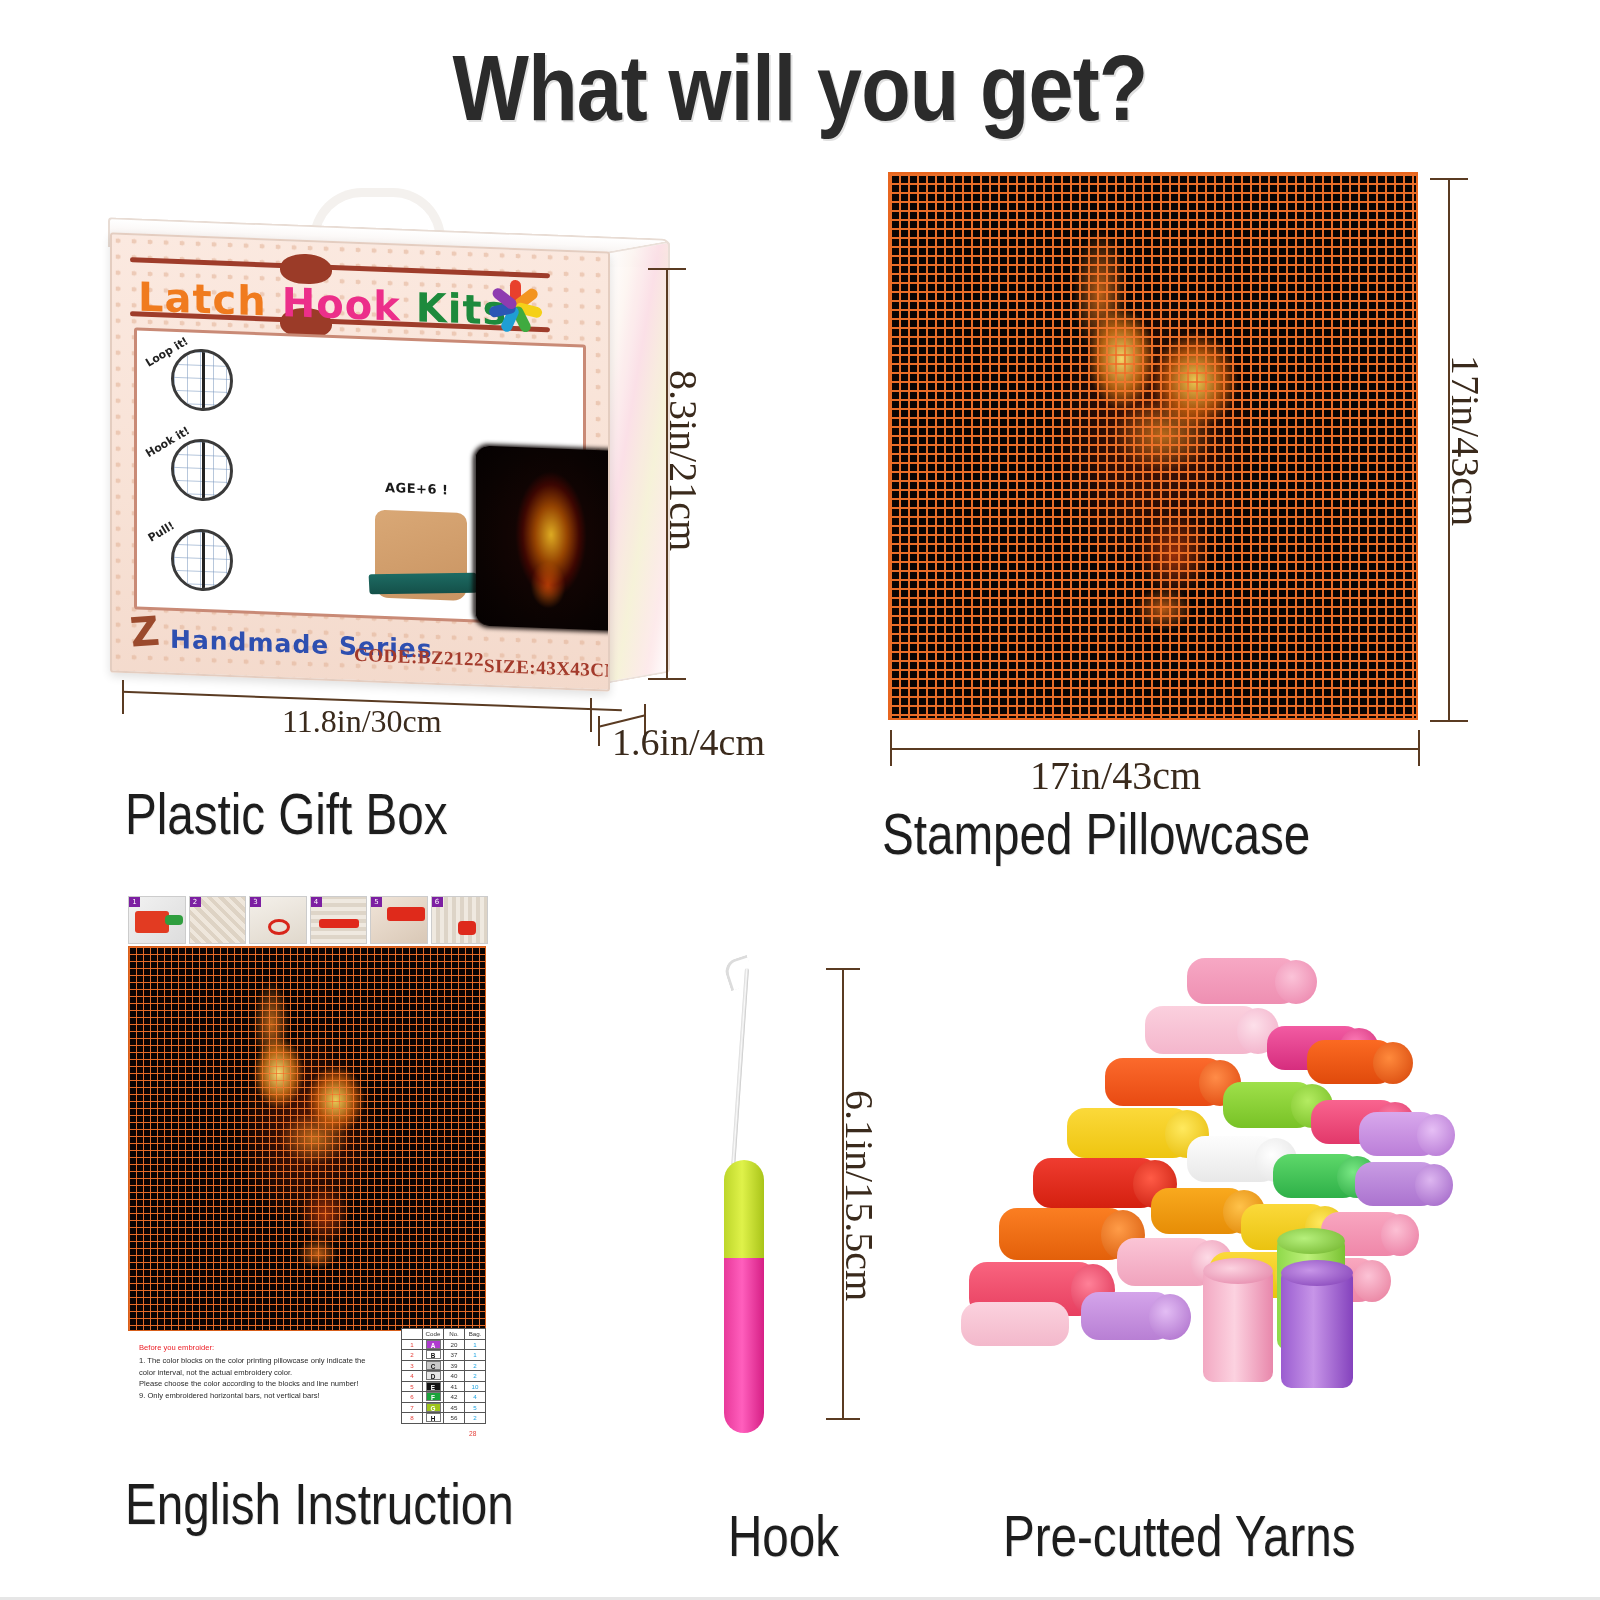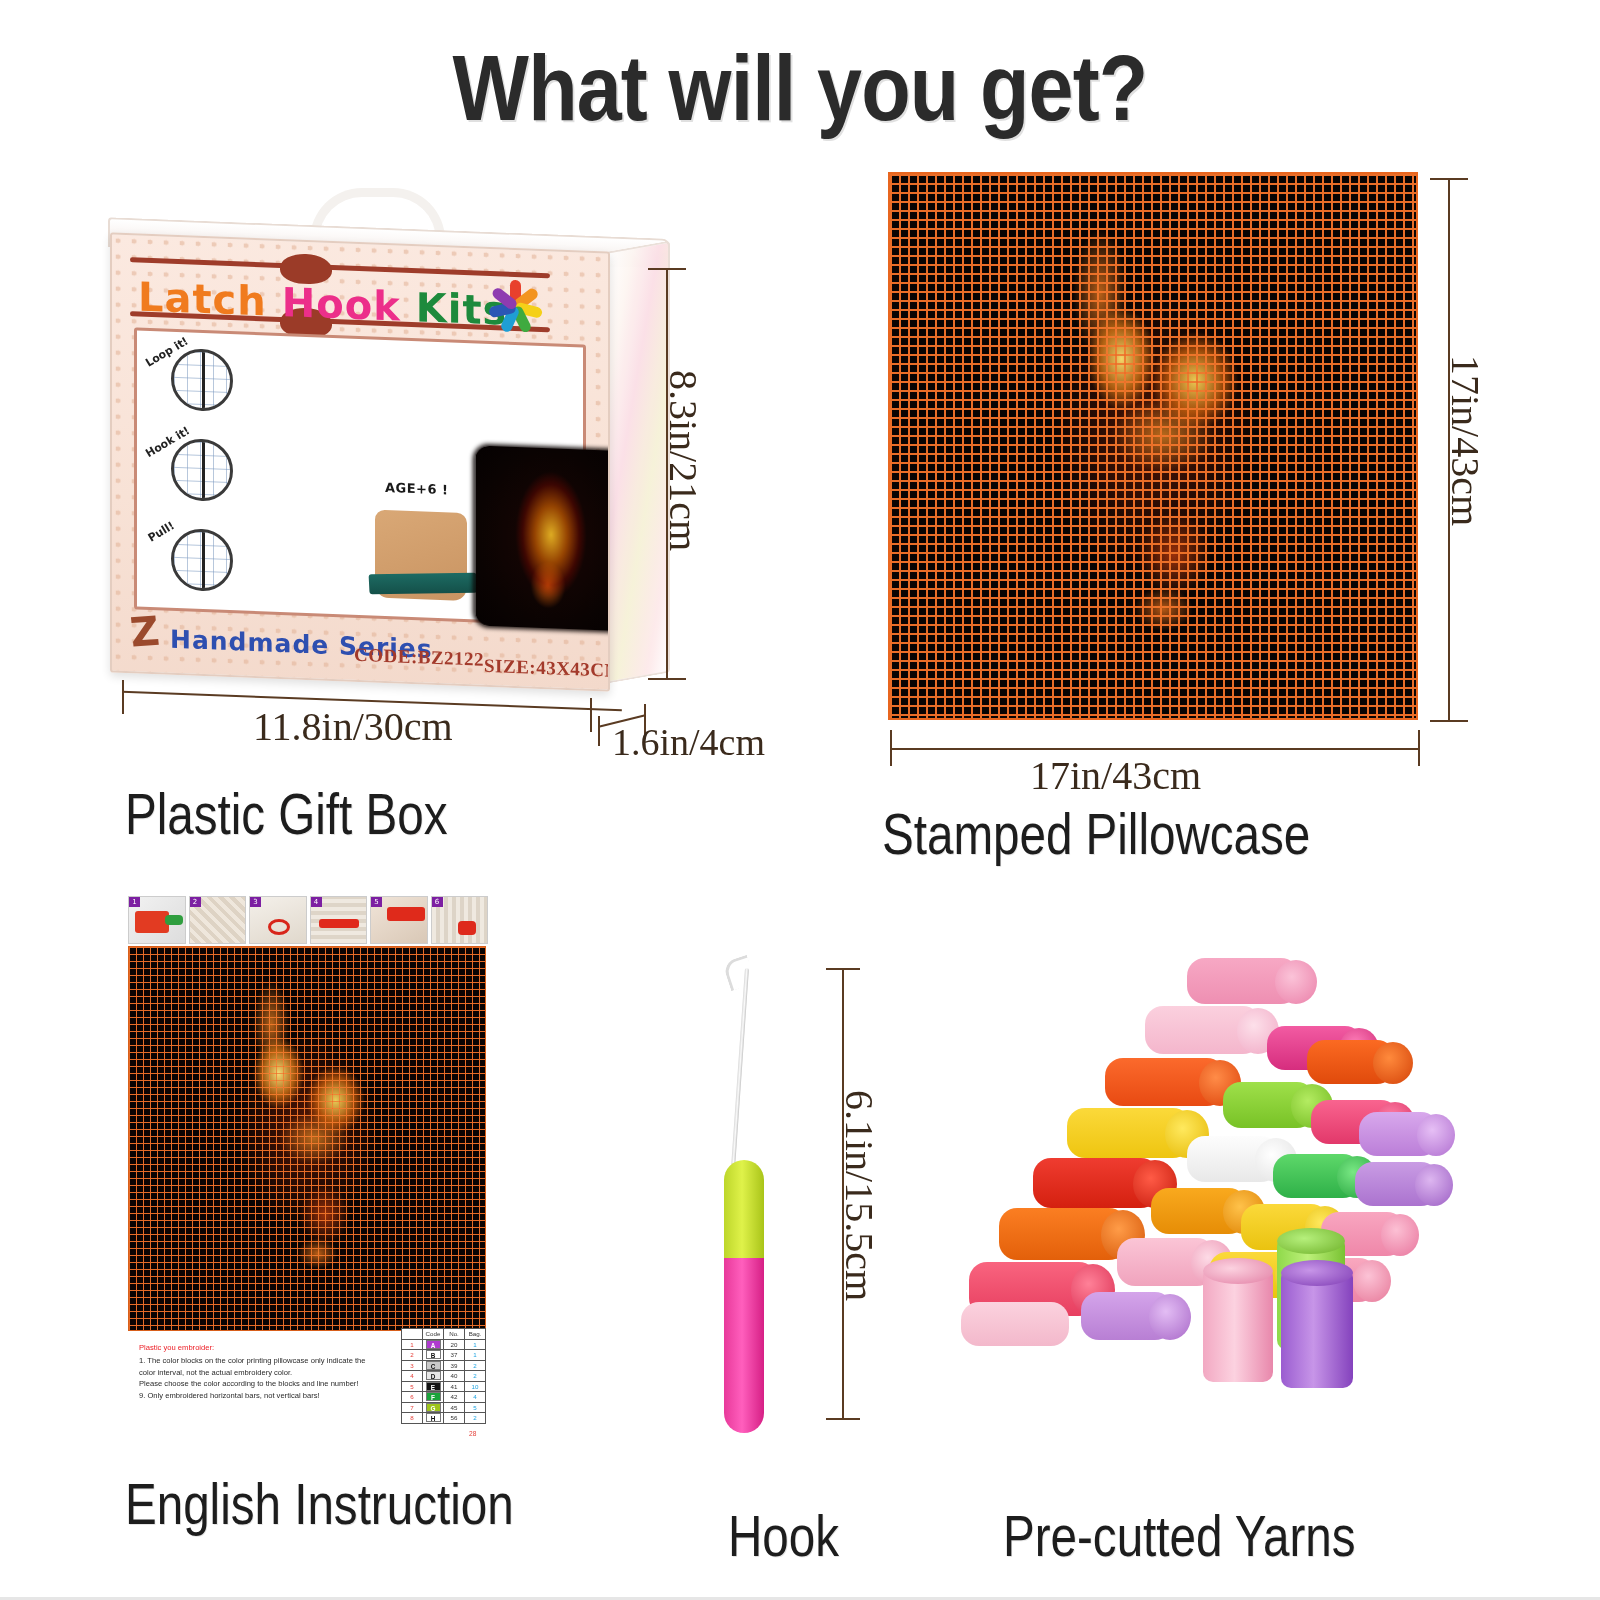--- a/index.html
+++ b/index.html
@@ -318,21 +318,21 @@
     </div>
 
     <div class="dimline" style="left:566px; top:88px; width:2px; height:410px;"></div>
     <div class="dimline" style="left:548px; top:88px; width:38px; height:2px;"></div>
     <div class="dimline" style="left:548px; top:498px; width:38px; height:2px;"></div>
     <div class="dim" style="left:560px; top:190px; font-size:40px; writing-mode:vertical-rl;">8.3in/21cm</div>
 
     <div class="dimline" style="left:22px; top:520px; width:500px; height:2px; transform:rotate(2.1deg);"></div>
     <div class="dimline" style="left:22px; top:500px; width:2px; height:34px;"></div>
     <div class="dimline" style="left:490px; top:518px; width:2px; height:34px;"></div>
-    <div class="dim" style="left:153px; top:523px; font-size:40px;">11.8in/30cm</div>
+    <div class="dim" style="left:182px; top:523px; font-size:32px;">11.8in/30cm</div>
 
     <div class="dimline" style="left:498px; top:536px; width:2px; height:30px;"></div>
     <div class="dimline" style="left:544px; top:524px; width:2px; height:32px;"></div>
     <div class="dimline" style="left:498px; top:540px; width:48px; height:2px; transform:rotate(-14deg);"></div>
     <div class="dim" style="left:512px; top:540px; font-size:38px;">1.6in/4cm</div>
 
     <div class="caption" style="left:25px; top:600px;">Plastic Gift Box</div>
   </div>
 
   <div id="pillowcase-panel">
@@ -382,21 +382,21 @@
         <div class="thumb-badge">6</div>
       </div>
     </div>
 
     <div class="inst-canvas">
       <div class="inst-flame"></div>
       <div class="inst-grid-over"></div>
     </div>
 
     <div class="inst-text">
-      <span class="inst-head">Plastic you embroider:</span>
+      <span class="inst-head">Before you embroider:</span>
       <span>1. The color blocks on the color printing pillowcase only indicate the color interval,  not the actual embroidery color.</span><br>
       <span> Please choose the color according to the blocks and line number!</span><br>
       <span>9. Only embroidered horizontal bars, not vertical bars!</span>
     </div>
 
     <table class="code-table">
       <thead>
         <tr>
           <th></th>
           <th>Code</th>

